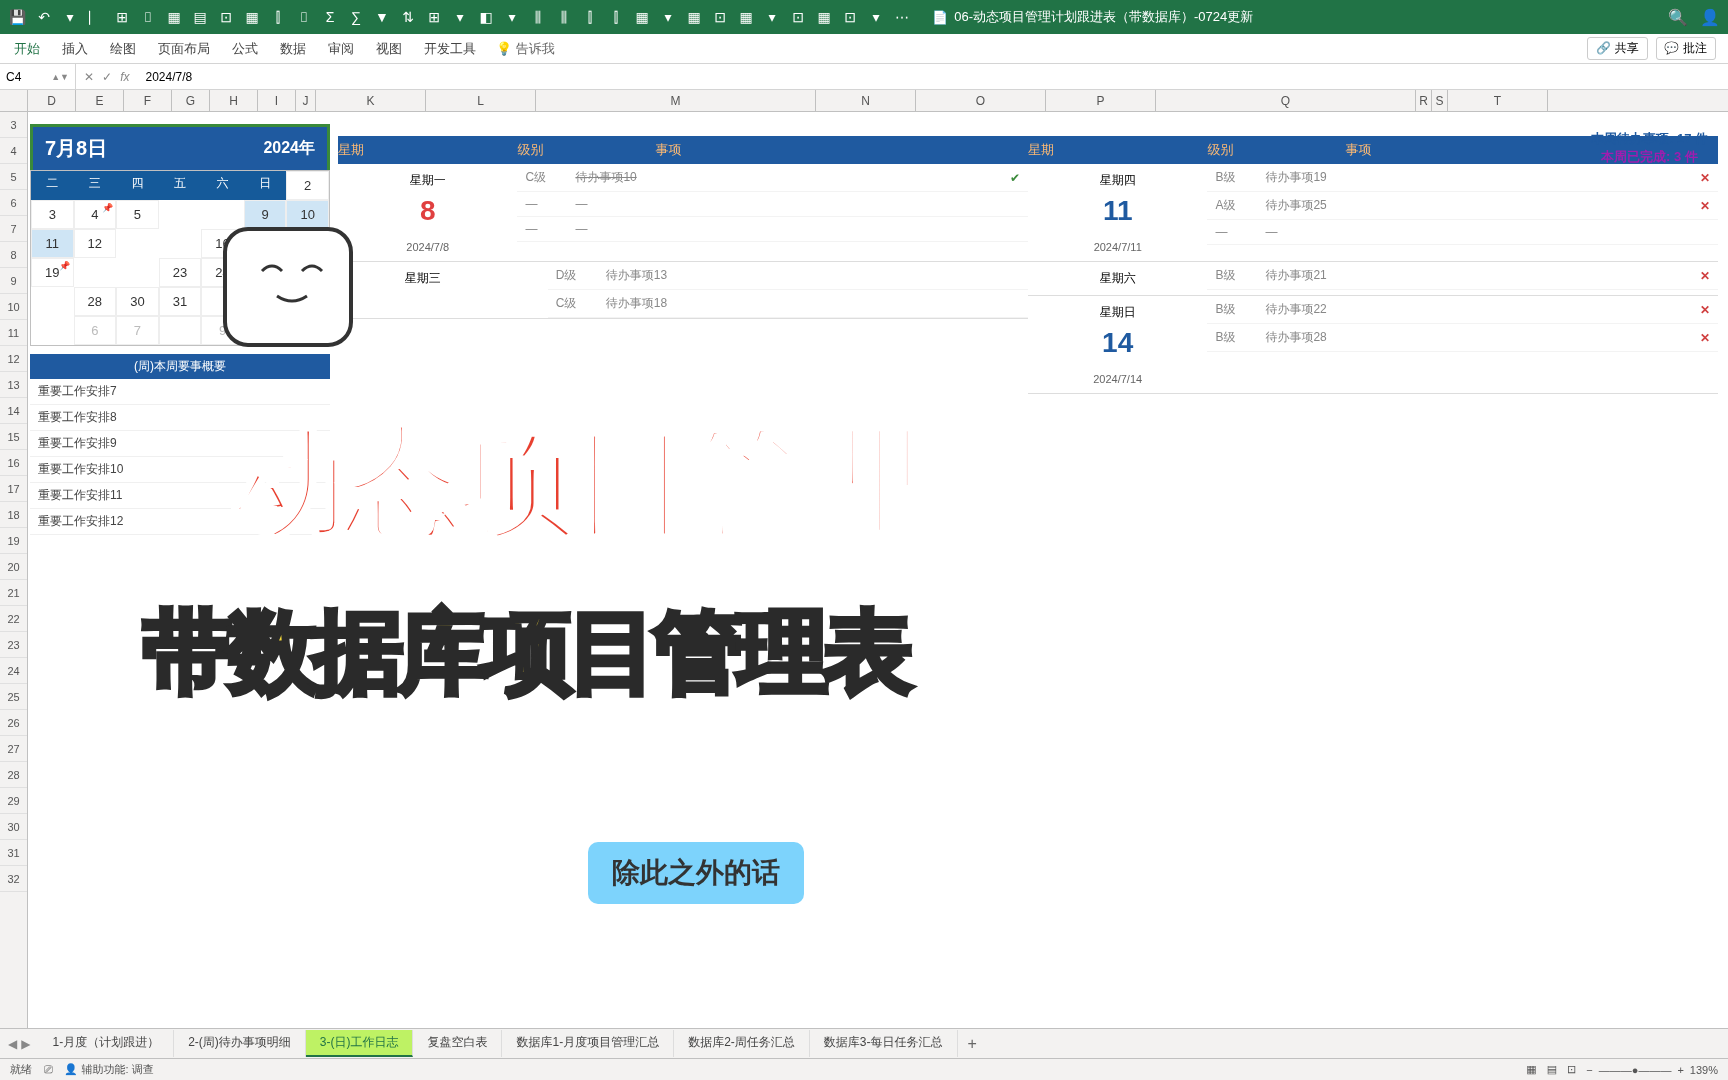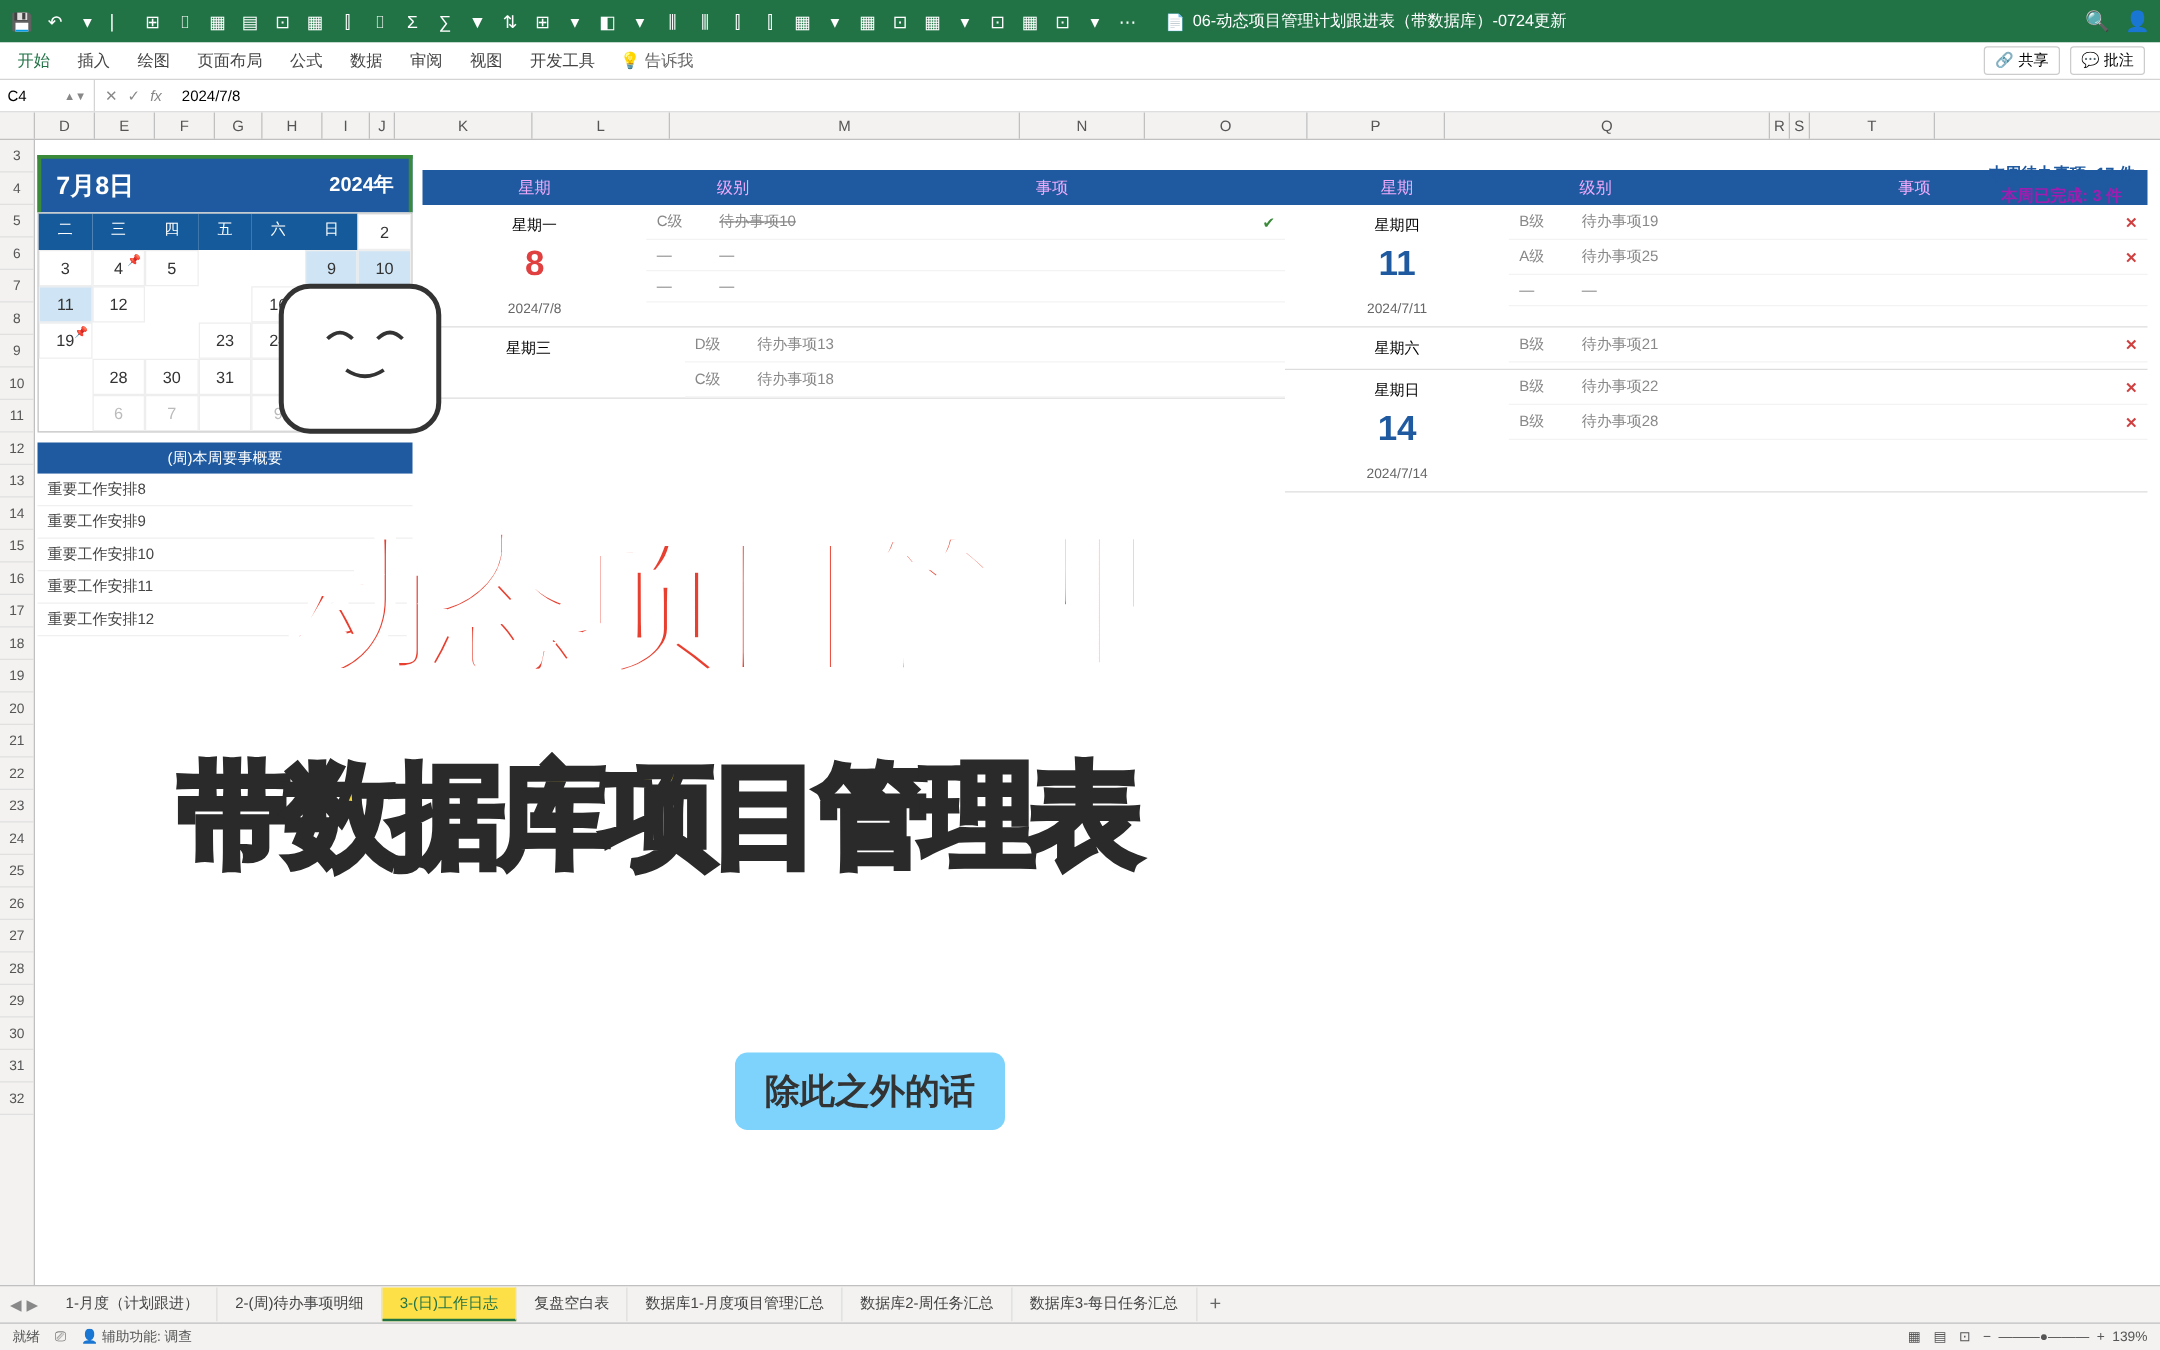--- a/index.html
+++ b/index.html
@@ -37,42 +37,42 @@
 .cal-pin{position:absolute;right:2px;top:2px;font-size:9px;color:#d04040}
 .week-summary{margin-top:8px;background:#1f5aa0;color:#fff;text-align:center;padding:4px;font-size:12px}
 .work-list{background:#fff}
 .work-item{padding:4px 8px;font-size:12px;color:#444;border-bottom:1px solid #f0f0f0}
 .daily-log{position:absolute;left:310px;top:12px;right:10px}
 .log-title{text-align:center;color:#1f5aa0;font-size:18px;font-weight:bold;padding:6px 0;background:#e8f0f8}
 .log-stats{position:absolute;right:10px;top:6px;text-align:center;font-size:13px}
 .log-stat1{color:#1f5aa0;font-weight:bold}
 .log-stat2{color:#a21caf;font-weight:bold}
 .log-headers{background:#1f5aa0;display:flex;margin-top:12px}
-.log-h{color:#f0abfc;text-align:center;padding:5px 0;font-size:13px}
+.log-h{color:#fdba74;text-align:left;padding:5px 0;font-size:13px}
 .log-body{display:flex}
 .day-label{font-size:12px;text-align:center}
 .day-num{font-size:28px;font-weight:bold;text-align:center;color:#e04040;padding:6px 0}
 .day-num.blue{color:#1f5aa0}
 .day-date{font-size:11px;text-align:center;color:#666;padding-top:8px}
 .task-row{display:flex;align-items:center;padding:5px 8px;font-size:12px;border-bottom:1px solid #f3f3f3;position:relative}
 .task-level{width:50px;color:#888}
 .task-text{flex:1;color:#888}
 .task-strike{text-decoration:line-through}
 .task-check{position:absolute;right:8px;color:#3a8a3a}
 .task-x{position:absolute;right:8px;color:#d04040;font-weight:bold}
 .overlay-text1{position:absolute;left:200px;top:290px;font-size:120px;font-weight:900;color:#e84030;-webkit-text-stroke:4px #fff;z-index:50;letter-spacing:-5px}
 .overlay-text2{position:absolute;left:115px;top:480px;font-size:90px;font-weight:700;color:#f5d93a;-webkit-text-stroke:5px #2a2a2a;z-index:50;letter-spacing:-5px}
 .overlay-bubble{position:absolute;left:560px;top:730px;background:#7dd3fc;border-radius:10px;padding:12px 24px;font-size:28px;font-weight:bold;color:#333;z-index:50}
 .cartoon{position:absolute;left:195px;top:115px;width:150px;height:180px;z-index:60}
 .cartoon-body{width:130px;height:120px;background:#fff;border:4px solid #333;border-radius:25px;position:relative}
 .cartoon-face{position:absolute;top:25px;left:25px}
 .tabs{height:30px;background:#f3f2f1;display:flex;align-items:center;border-top:1px solid #c0c0c0;padding:0 8px}
 .tab-nav{display:flex;gap:4px;color:#888;font-size:12px;margin-right:8px}
 .sheet-tab{padding:4px 14px;font-size:12px;color:#444;cursor:pointer;border-right:1px solid #ddd;white-space:nowrap}
-.sheet-tab.active{background:#fde047;color:#217346;border-bottom:2px solid #217346}
+.sheet-tab.active{background:#bef264;color:#217346;border-bottom:2px solid #217346}
 .add-tab{padding:4px 10px;font-size:16px;color:#666;cursor:pointer}
 .status-bar{height:22px;background:#f3f2f1;display:flex;align-items:center;padding:0 10px;font-size:11px;color:#555;border-top:1px solid #c0c0c0}
 .status-right{margin-left:auto;display:flex;gap:10px;align-items:center}
 .zoom{display:flex;gap:6px;align-items:center}
 </style>
 </head>
 <body>
 
 <div class="titlebar">
   <div class="titlebar-icons">
@@ -256,20 +256,21 @@
           <div class="cal-cell" style="visibility: hidden;"></div>
           <div class="cal-cell other">6</div>
           <div class="cal-cell other">7</div>
           <div class="cal-cell other"></div>
           <div class="cal-cell other">9<span class="cal-pin">📌</span></div>
           <div class="cal-cell" style="visibility: hidden;"></div>
           <div class="cal-cell" style="visibility: hidden;"></div>
         </div>
       <div class="week-summary">(周)本周要事概要</div>
       <div class="work-list" id="work-list">
+          <div class="work-item">重要工作安排7</div>
           <div class="work-item">重要工作安排8</div>
           <div class="work-item">重要工作安排9</div>
           <div class="work-item">重要工作安排10</div>
           <div class="work-item">重要工作安排11</div>
           <div class="work-item">重要工作安排12</div>
         </div>
     </div>
 
     <div class="daily-log">
       <div class="log-stats">

